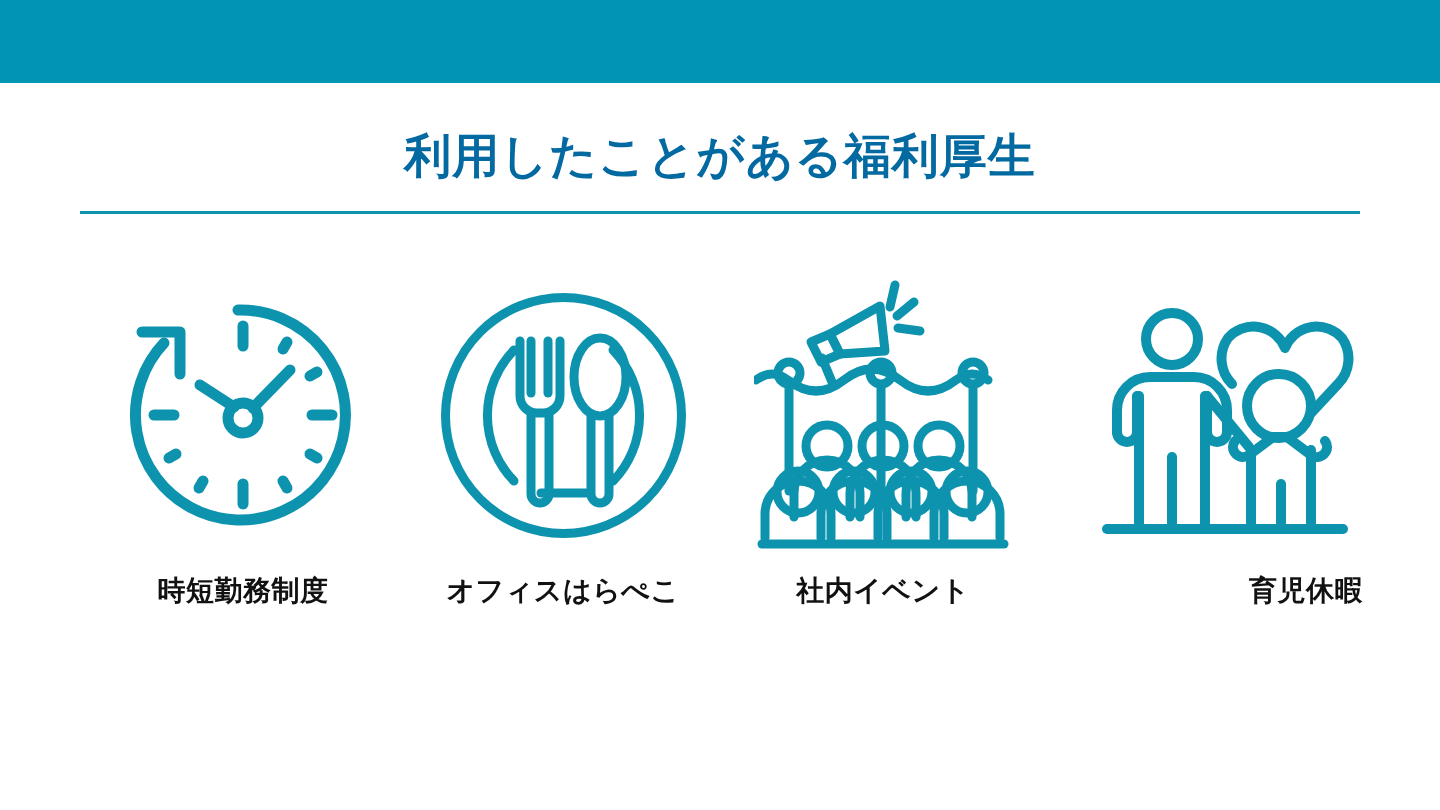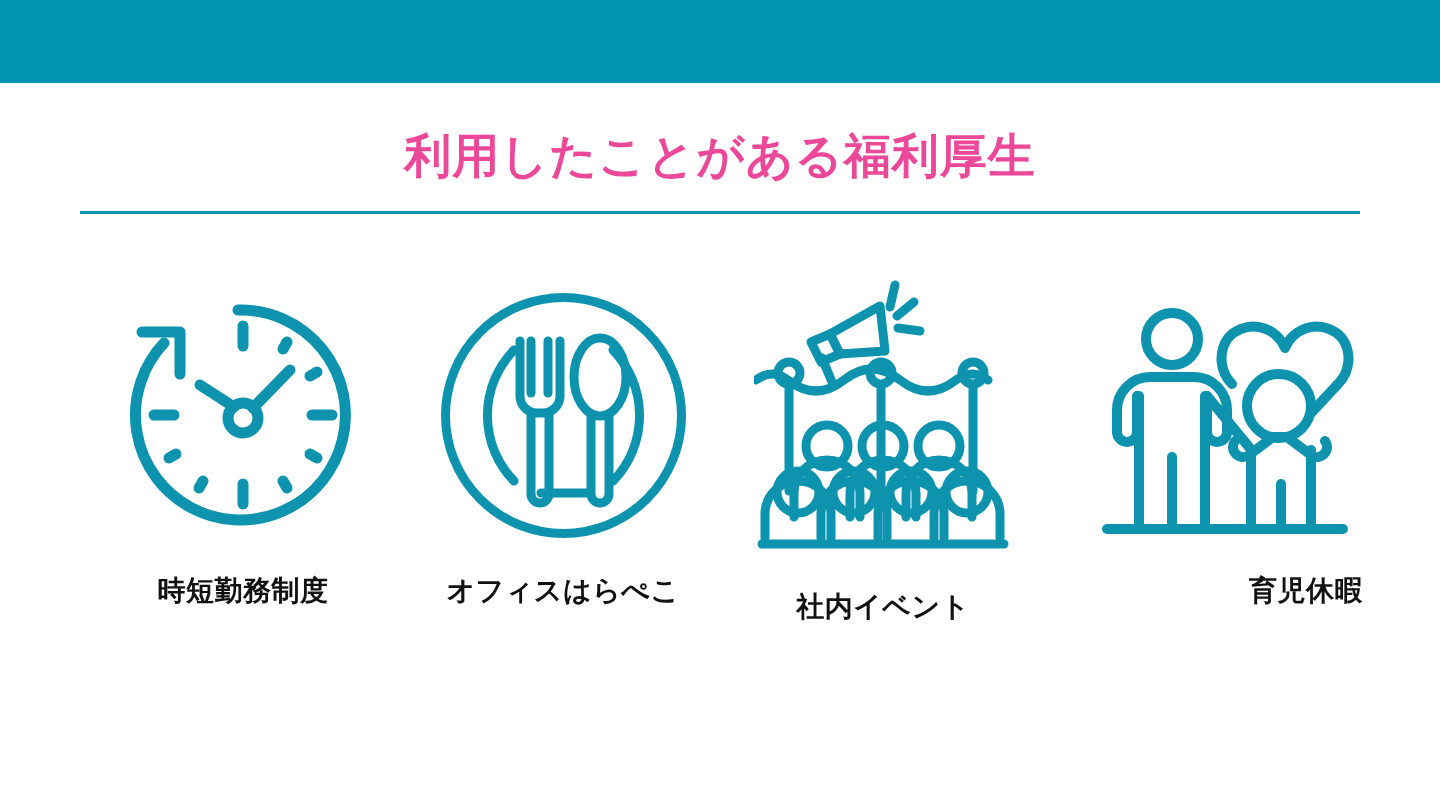--- a/index.html
+++ b/index.html
@@ -30,21 +30,21 @@
   }
   .slide-title {
     position: absolute;
     left: 0;
     top: 128px;
     width: 1440px;
     text-align: center;
     font-size: 47px;
     font-weight: 700;
     letter-spacing: 1px;
-    color: #ec4899;
+    color: #0369a1;
     line-height: 1.2;
     white-space: nowrap;
   }
   .title-rule {
     position: absolute;
     left: 80px;
     top: 211px;
     width: 1280px;
     height: 3px;
     background: #0d93ae;
@@ -61,21 +61,21 @@
     justify-content: flex-start;
   }
   .card {
     width: 320px;
     display: flex;
     flex-direction: column;
     align-items: center;
   }
   .card:nth-child(1) { margin-left: 83px; }
   .card:nth-child(2) { margin-left: 0px; }
-  .card:nth-child(3) { margin-left: 0px; gap: 16px; }
+  .card:nth-child(3) { margin-left: 0px; }
   .card:nth-child(4) { margin-left: 0px; align-items: flex-end; }
   .icon-wrap {
     width: 270px;
     height: 270px;
     display: flex;
     align-items: center;
     justify-content: center;
   }
   .icon-wrap svg {
     display: block;

